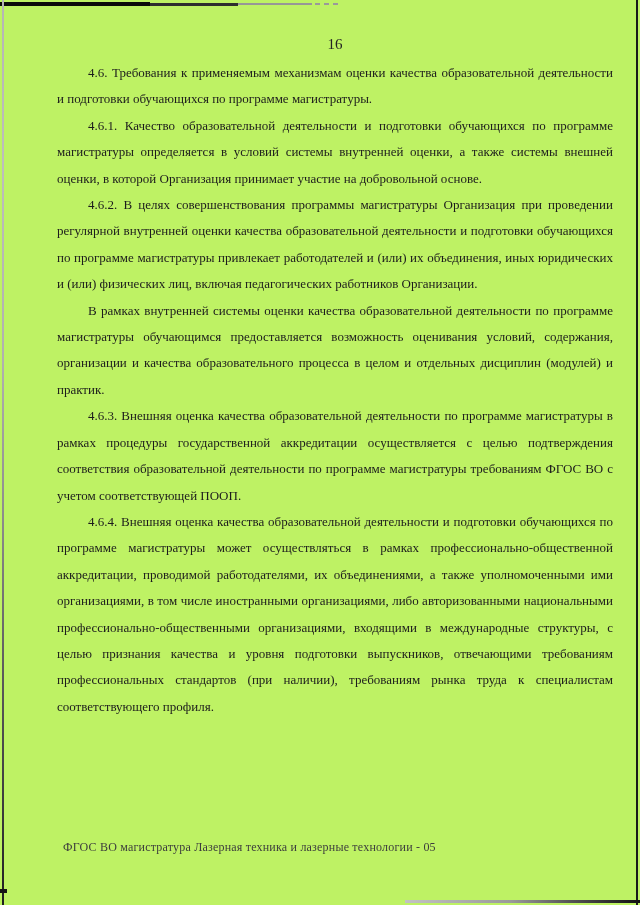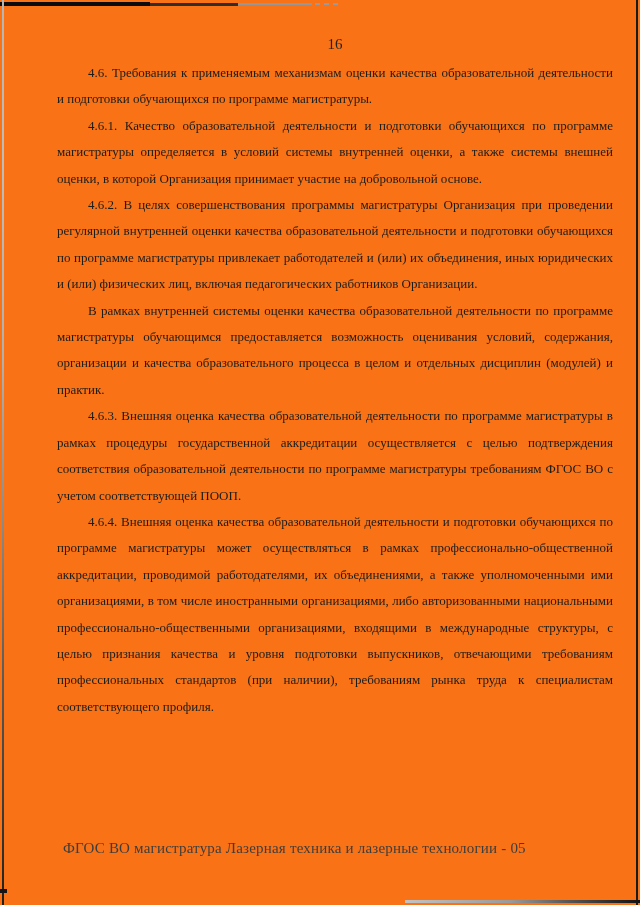--- a/index.html
+++ b/index.html
@@ -4,21 +4,21 @@
 <style>
   html, body {
     margin: 0;
     padding: 0;
     background: #ffffff;
   }
   .page {
     position: relative;
     width: 640px;
     height: 905px;
-    background: #f97316;
+    background: #bef264;
     overflow: hidden;
     font-family: "Liberation Serif", "DejaVu Serif", serif;
     color: #1c1c1c;
   }
 
   
   .top-line-a {
     position: absolute; top: 2px; left: 0; width: 150px; height: 4px;
     background: #0b0b0b;
   }
@@ -73,21 +73,21 @@
   }
   .body-text p {
     margin: 0;
     padding: 0;
     text-indent: 31px;
   }
   .footer-note {
     position: absolute;
     top: 840px;
     left: 63px;
-    font-size: 15px;
+    font-size: 12px;
     color: #3d3d3d;
     letter-spacing: 0.2px;
   }
 </style>
 </head>
 <body>
 
 <div class="page">
 
   <div class="top-line-a"></div>

